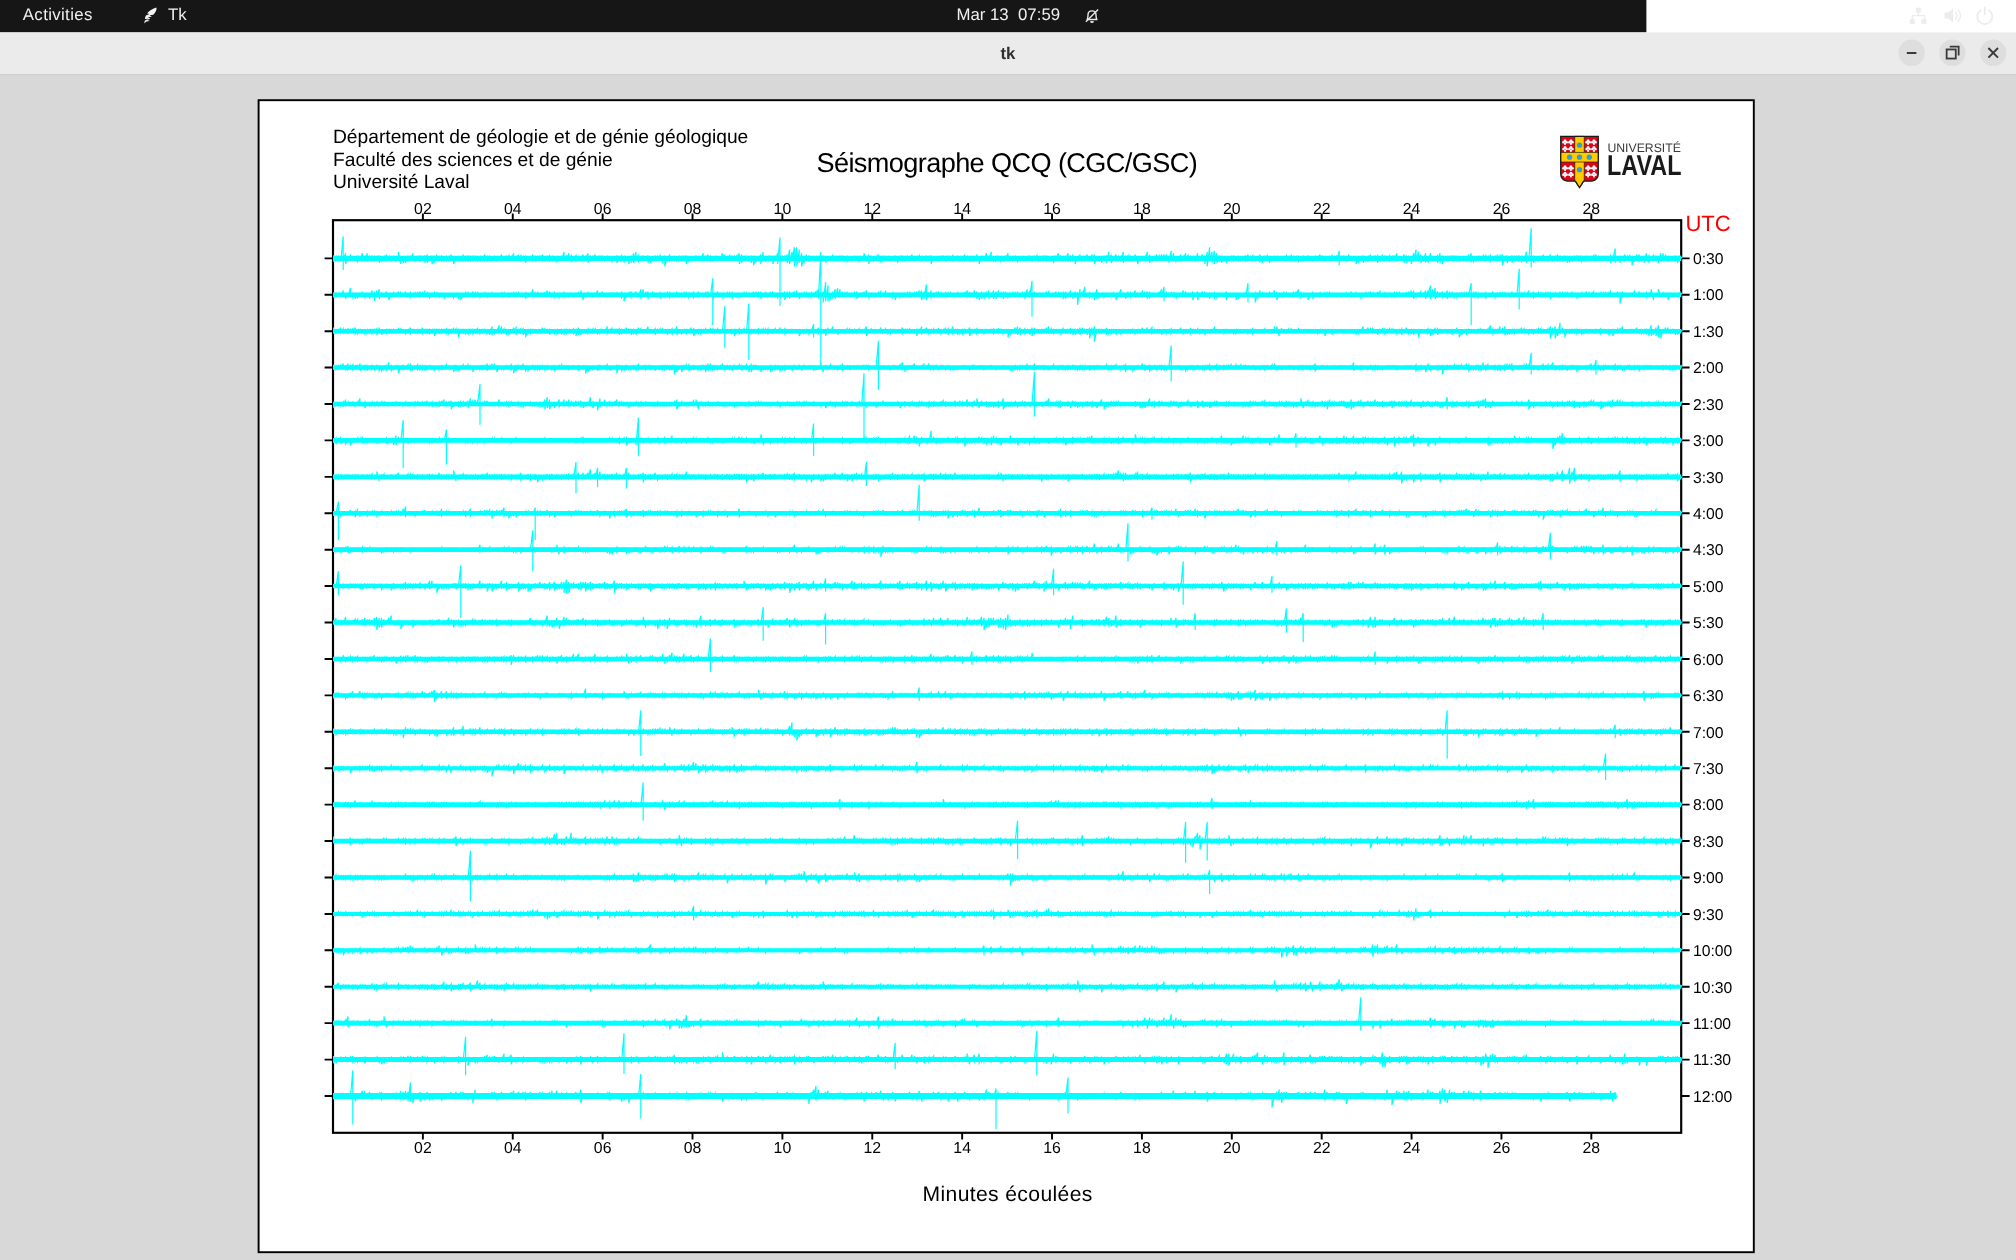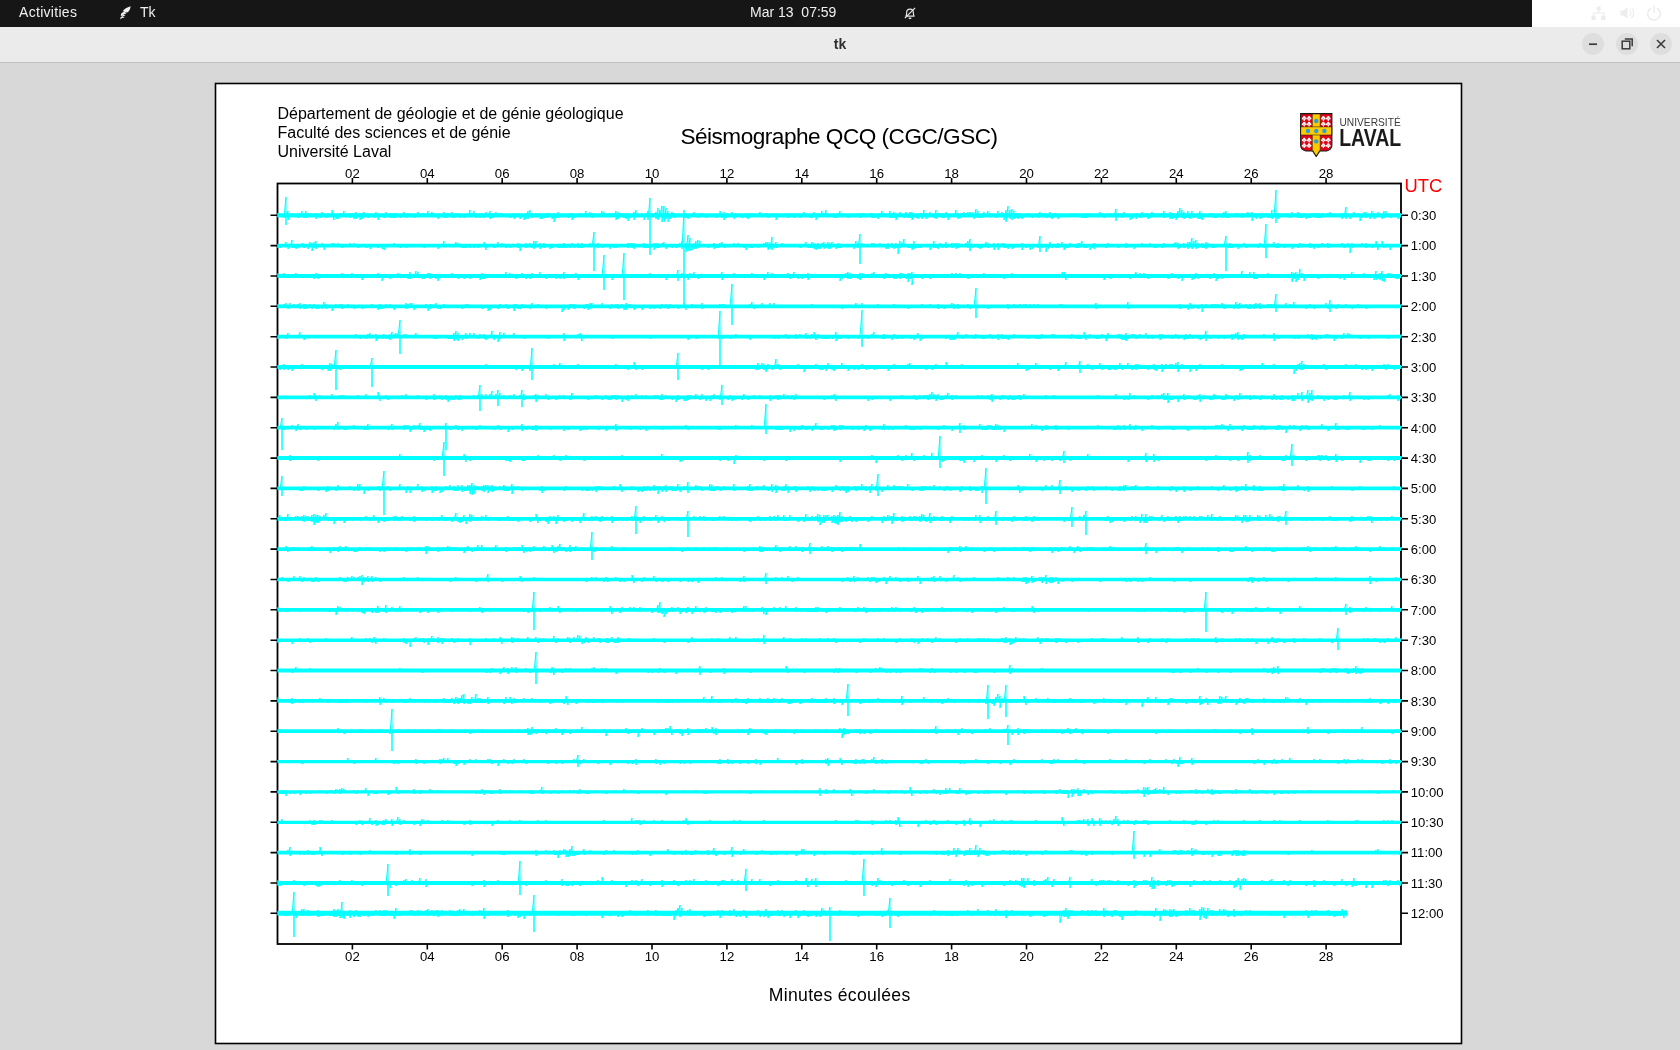--- a/index.html
+++ b/index.html
@@ -1,30 +1,30 @@
 <!DOCTYPE html>
 <html><head><meta charset="utf-8"><style>
 html,body{margin:0;padding:0;width:1680px;height:1050px;overflow:hidden;
  font-family:"Liberation Sans",sans-serif;}
-#topbar{position:absolute;left:0;top:0;width:1532px;height:27px;background:#161616;color:#eee;}
+#topbar{position:absolute;left:0;top:0;width:1372px;height:27px;background:#161616;color:#eee;}
 #titlebar{position:absolute;left:0;top:27px;width:1680px;height:35px;background:#ebebeb;border-bottom:1px solid #c0c0c0;}
 #content{position:absolute;left:0;top:63px;width:1680px;height:987px;background:#d8d8d8;}
 .tb{position:absolute;font-size:14px;color:#f0f0f0;top:4px;}
 .wbtn{position:absolute;top:6px;width:22px;height:22px;border-radius:11px;background:#dedede;}
 svg text{font-family:"Liberation Sans",sans-serif;}
 </style></head><body>
 <div id="topbar">
  <span class="tb" style="left:19px;letter-spacing:0.3px;">Activities</span>
  <svg style="position:absolute;left:116px;top:4px" width="18" height="18" viewBox="0 0 18 18">
    <g fill="#f2f2f2">
    <path d="M14.5 2.2 C11 3.2 8.2 5 6.6 7.2 L8.6 7.6 L5.6 8.9 C5 10 4.7 11 4.8 11.9 L7.4 11.6 L4.6 13.2 L4.2 15.5 L6 13.9 L8.8 13.5 L6.5 12.4 L9.5 11.7 L7.2 10.6 L10.6 9.8 L8.6 8.7 L11.8 8.2 C13.6 6.5 14.6 4.3 14.5 2.2 Z"></path>
    </g>
     </svg>
  <span class="tb" style="left:140px;">Tk</span>
- <span class="tb" style="left:750px;text-align:center;">Mar 13&nbsp;&nbsp;07:59</span>
+ <span class="tb" style="left:797px;text-align:center;">Mar 13&nbsp;&nbsp;07:59</span>
  <svg style="position:absolute;left:902px;top:5px" width="16" height="16" viewBox="0 0 15 15">
    <g stroke="#e8e8e8" stroke-width="1.1" fill="none">
    <path d="M3.2 10.5 h8.6 M4 10.2 c0-1 .4-1.6.4-3.4 0-1.8 1.3-3 3.1-3 1.8 0 3.1 1.2 3.1 3 0 1.8.4 2.4.4 3.4"></path>
    <path d="M6.4 12 a1.2 1.2 0 0 0 2.2 0" fill="#e8e8e8"></path>
    <path d="M12.3 2.7 L2.7 12.3"></path>
    </g>
     </svg>
  <svg style="position:absolute;left:1590px;top:5px" width="17" height="17" viewBox="0 0 17 17">
    <g fill="#ececec">
         <rect x="6.7" y="1.5" width="4" height="4" rx="0.6"></rect>

